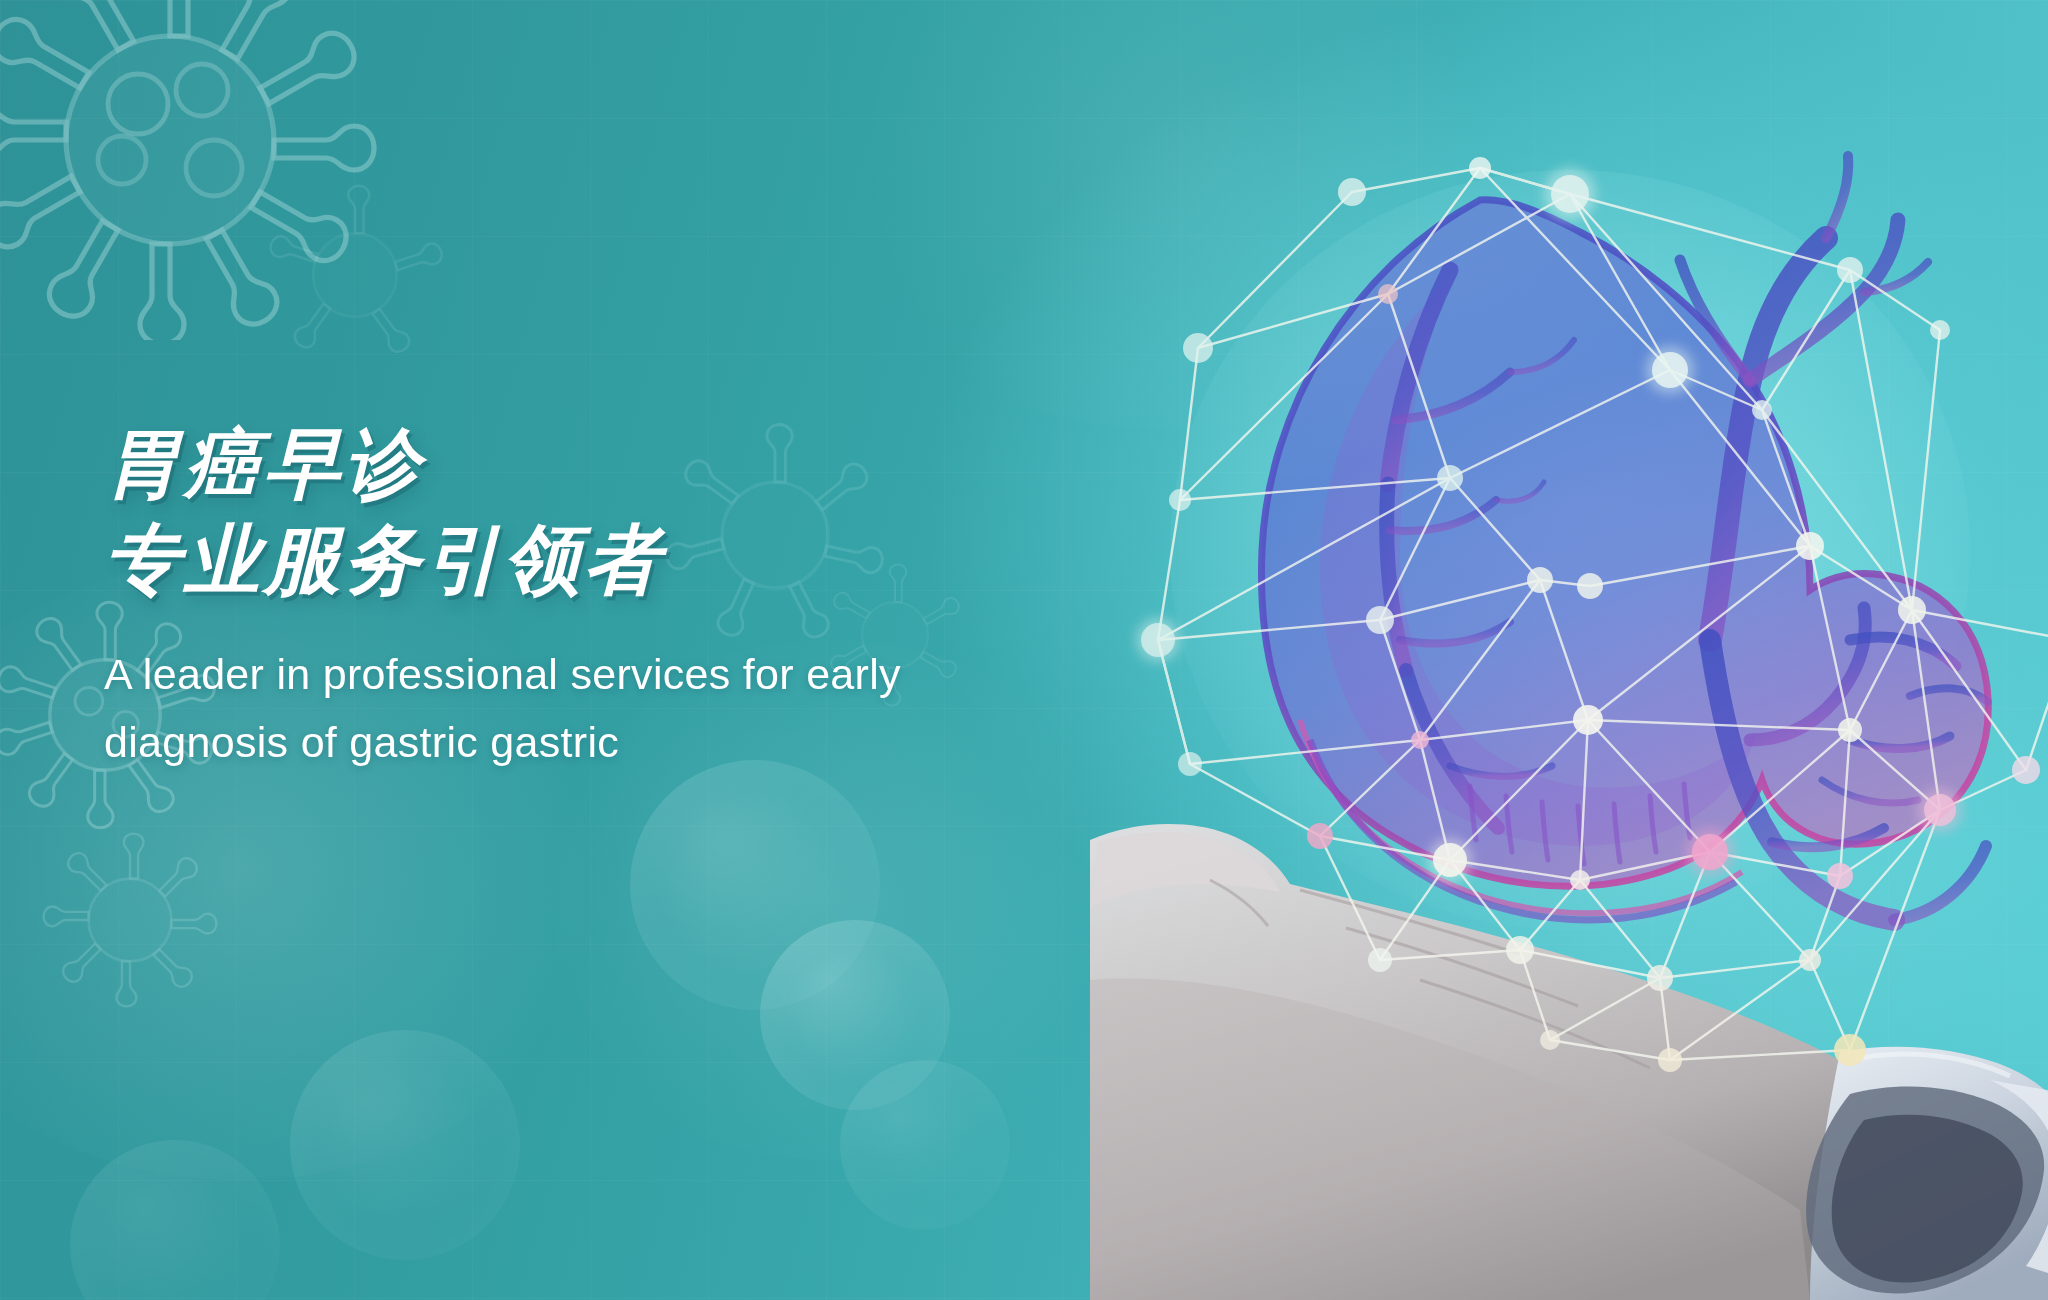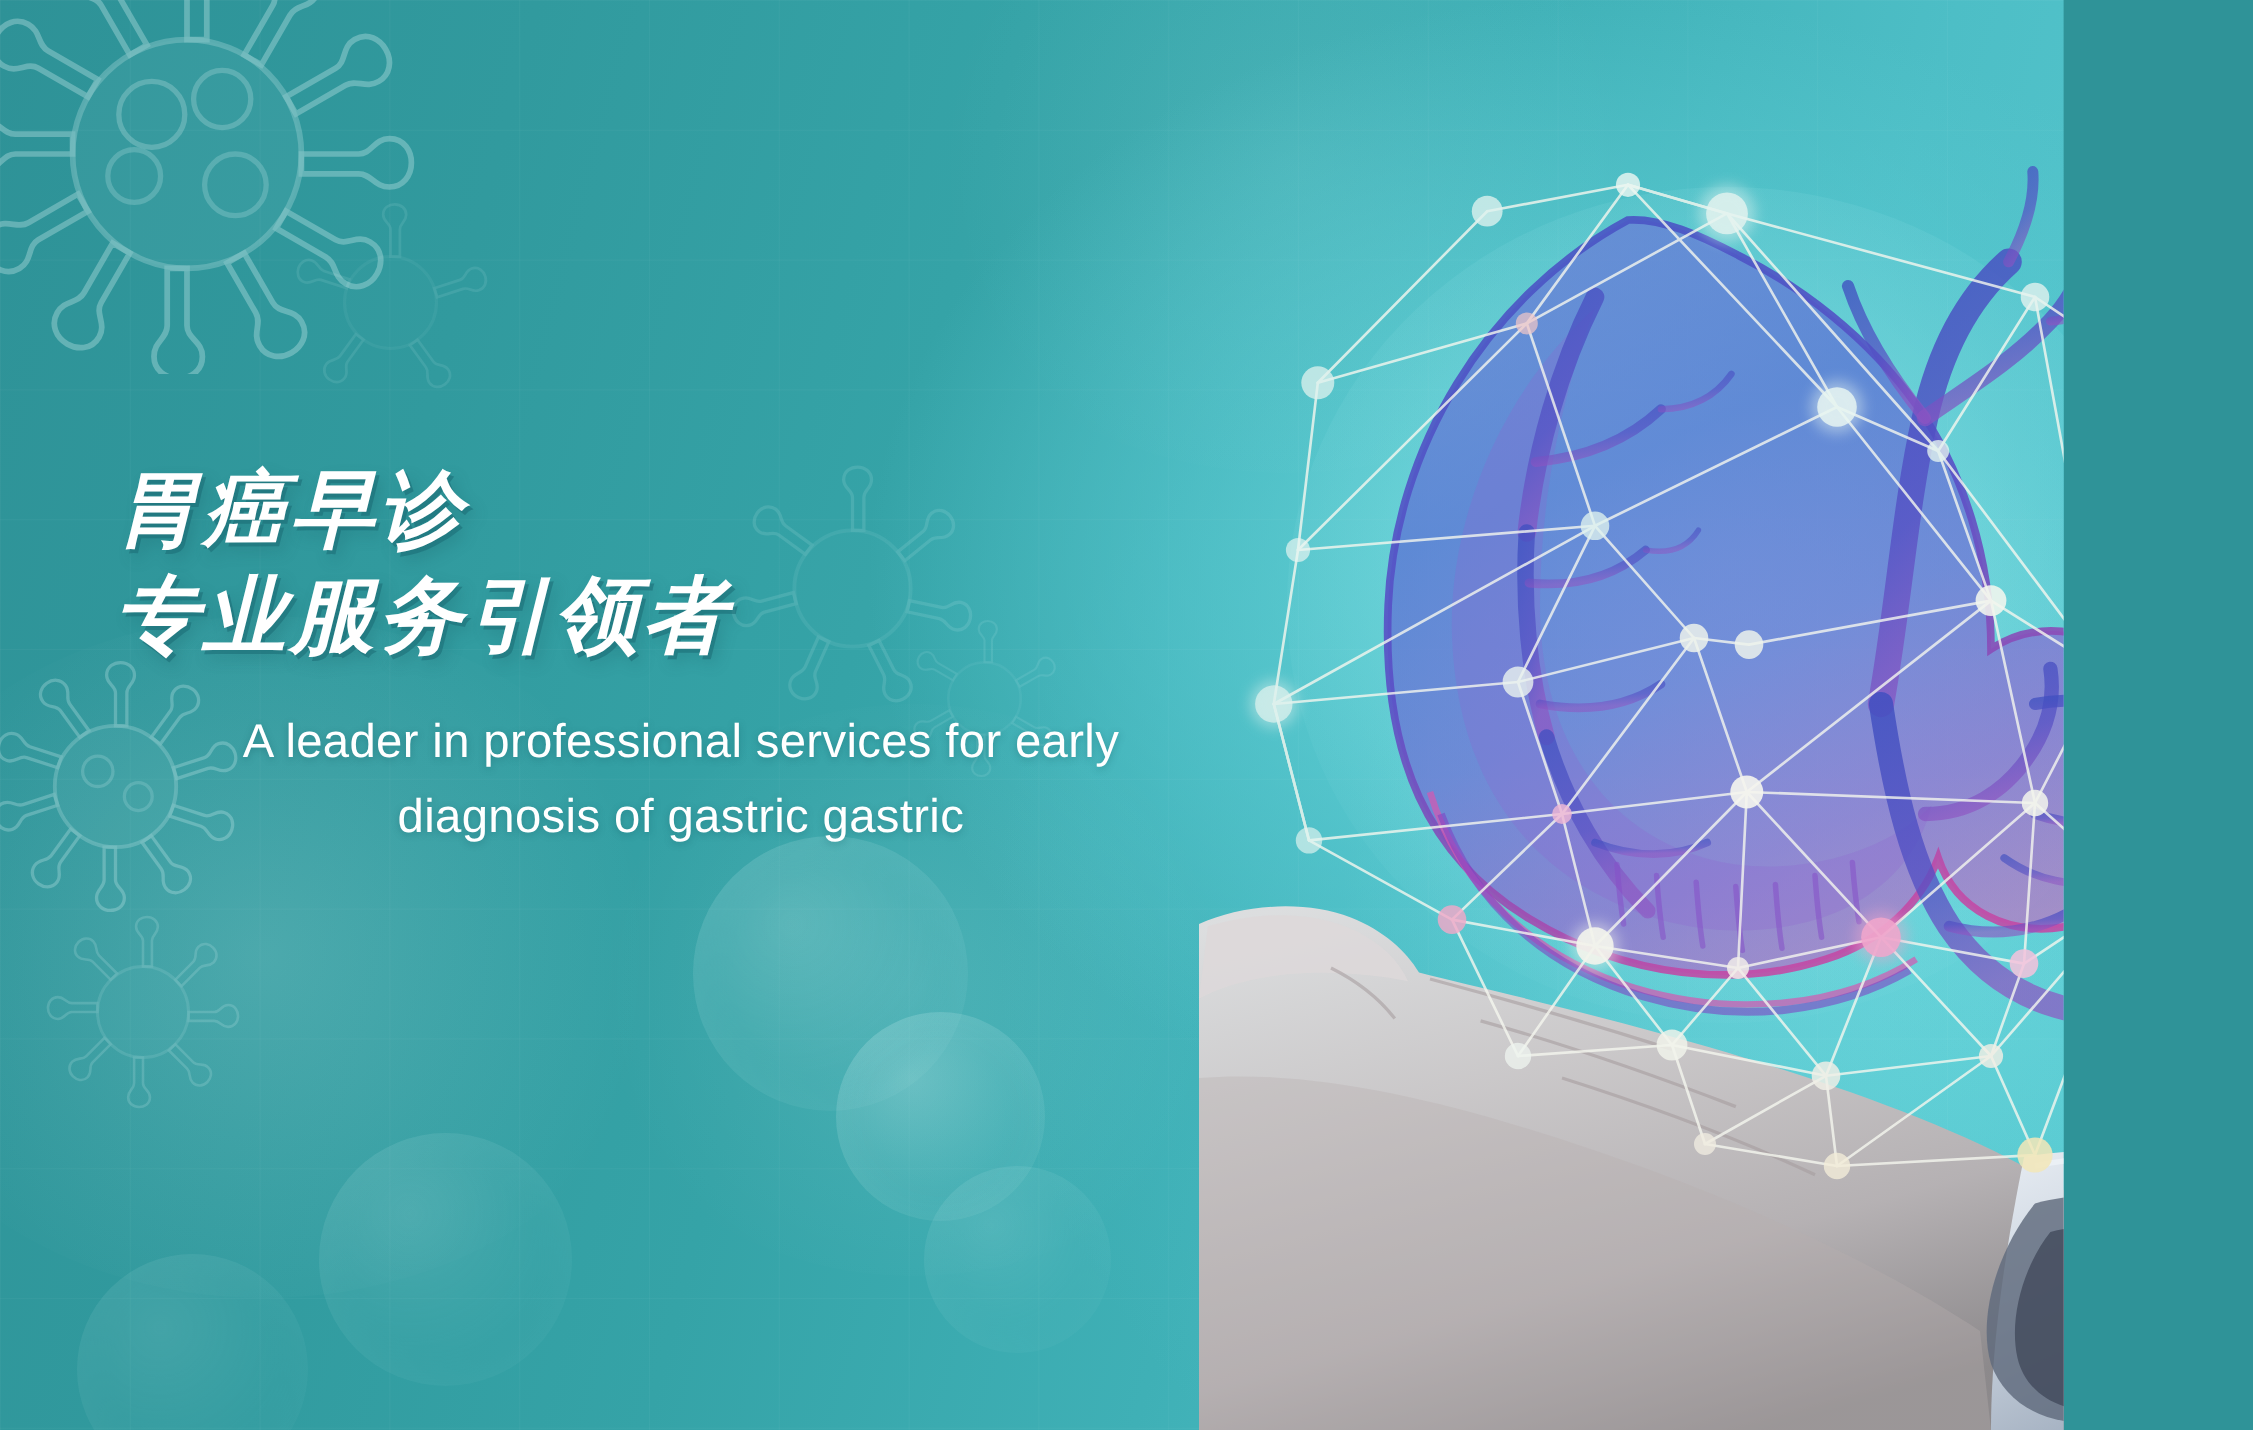--- a/index.html
+++ b/index.html
@@ -6,21 +6,21 @@
   * { margin:0; padding:0; box-sizing:border-box; }
   html, body {
     width:2048px; height:1300px;
     overflow:hidden;
     background:#2f9398;
     font-family:"Liberation Sans","DejaVu Sans",sans-serif;
   }
 
   #banner {
     position:relative;
-    width:1876px; height:1300px;
+    width:2048px; height:1300px;
     overflow:hidden;
     background:
       radial-gradient(ellipse 900px 700px at 78% 40%, rgba(104,214,219,0.95) 0%, rgba(90,202,210,0.55) 45%, rgba(70,180,190,0.0) 75%),
       radial-gradient(ellipse 1100px 900px at 95% 65%, rgba(96,210,216,0.85) 0%, rgba(80,195,205,0.35) 50%, rgba(60,170,182,0) 80%),
       linear-gradient(105deg, #2e9297 0%, #319a9e 22%, #35a3a7 42%, #3fb0b6 62%, #4dbec6 80%, #57c8cf 100%);
   }
 
   
   .bg-grid {
     position:absolute; inset:0;
@@ -77,21 +77,20 @@
     text-shadow: 3px 4px 0 rgba(28,108,116,0.55), 6px 8px 14px rgba(20,90,98,0.28);
   }
 
   .subline {
     margin-top:32px;
     color:#ffffff;
     font-size:43px;
     line-height:68px;
     letter-spacing:0.3px;
     text-shadow: 0 2px 7px rgba(20,90,98,0.35);
-    text-align: center;
   }
   .subline div { white-space:nowrap; }
 
   
   .illus { position:absolute; left:1150px; top:80px; width:920px; height:1220px; pointer-events:none; }
   .illus svg { display:block; width:100%; height:100%; overflow:visible; }
 </style>
 </head>
 <body>
 

